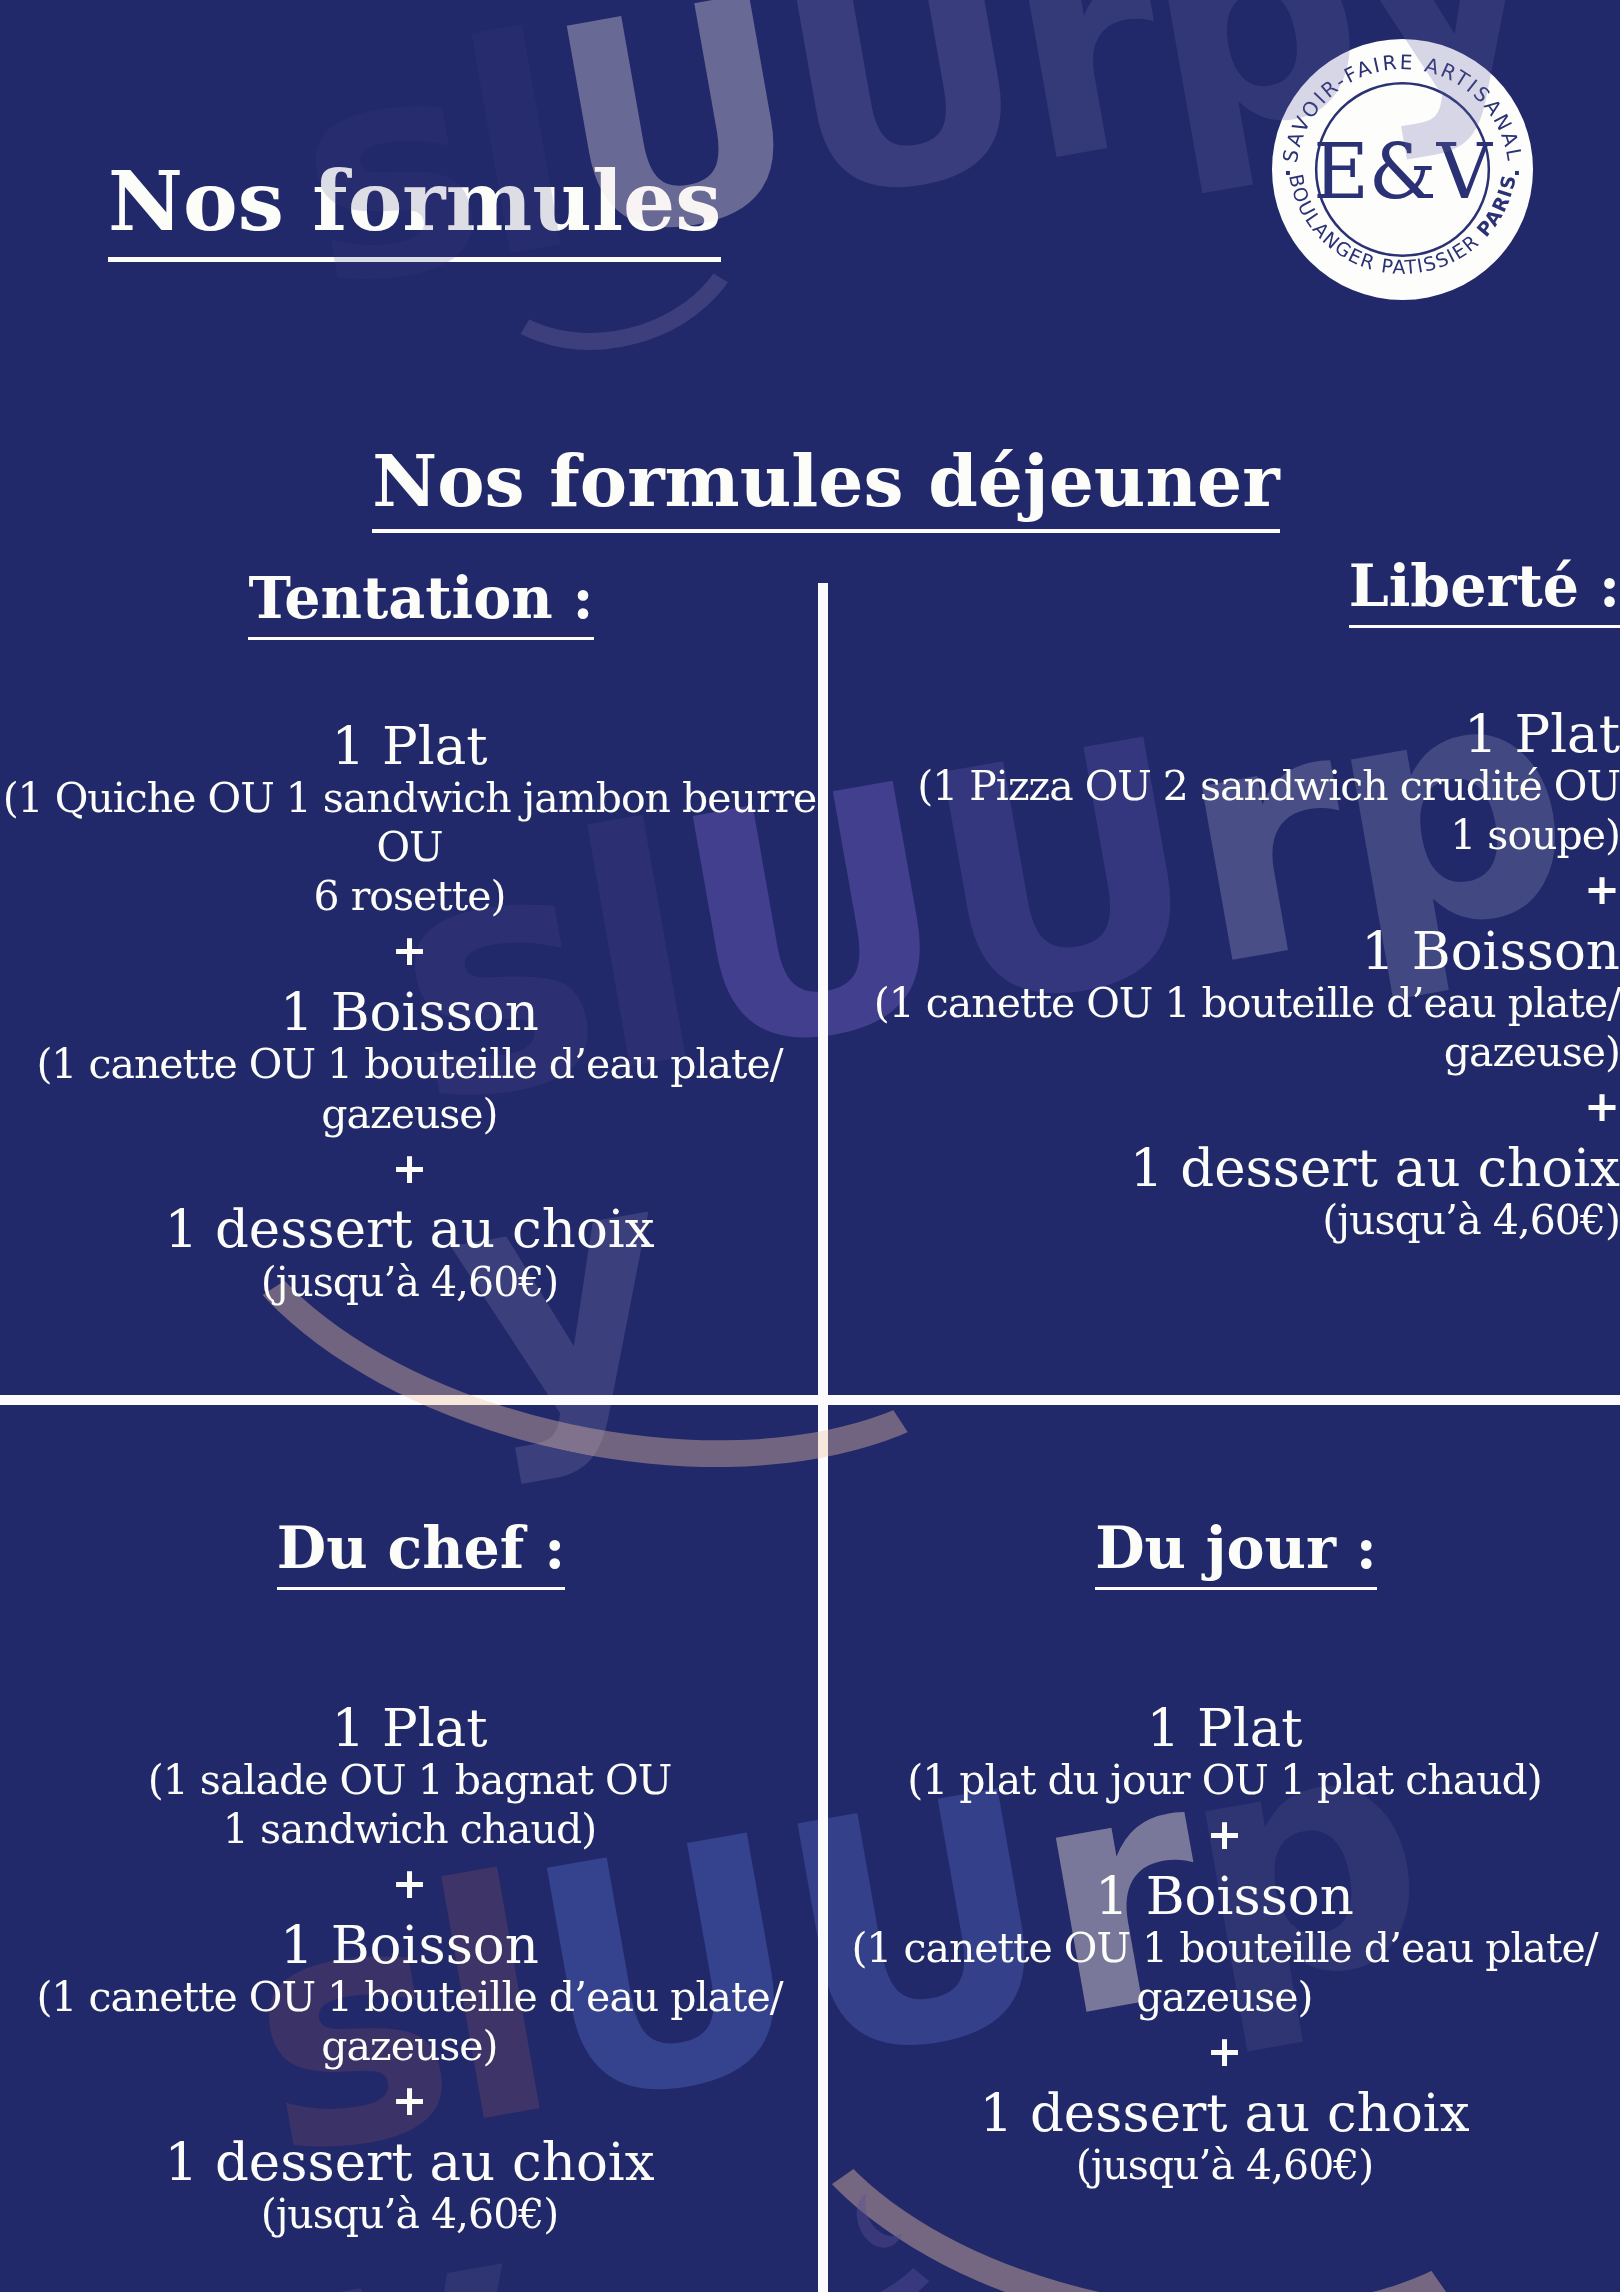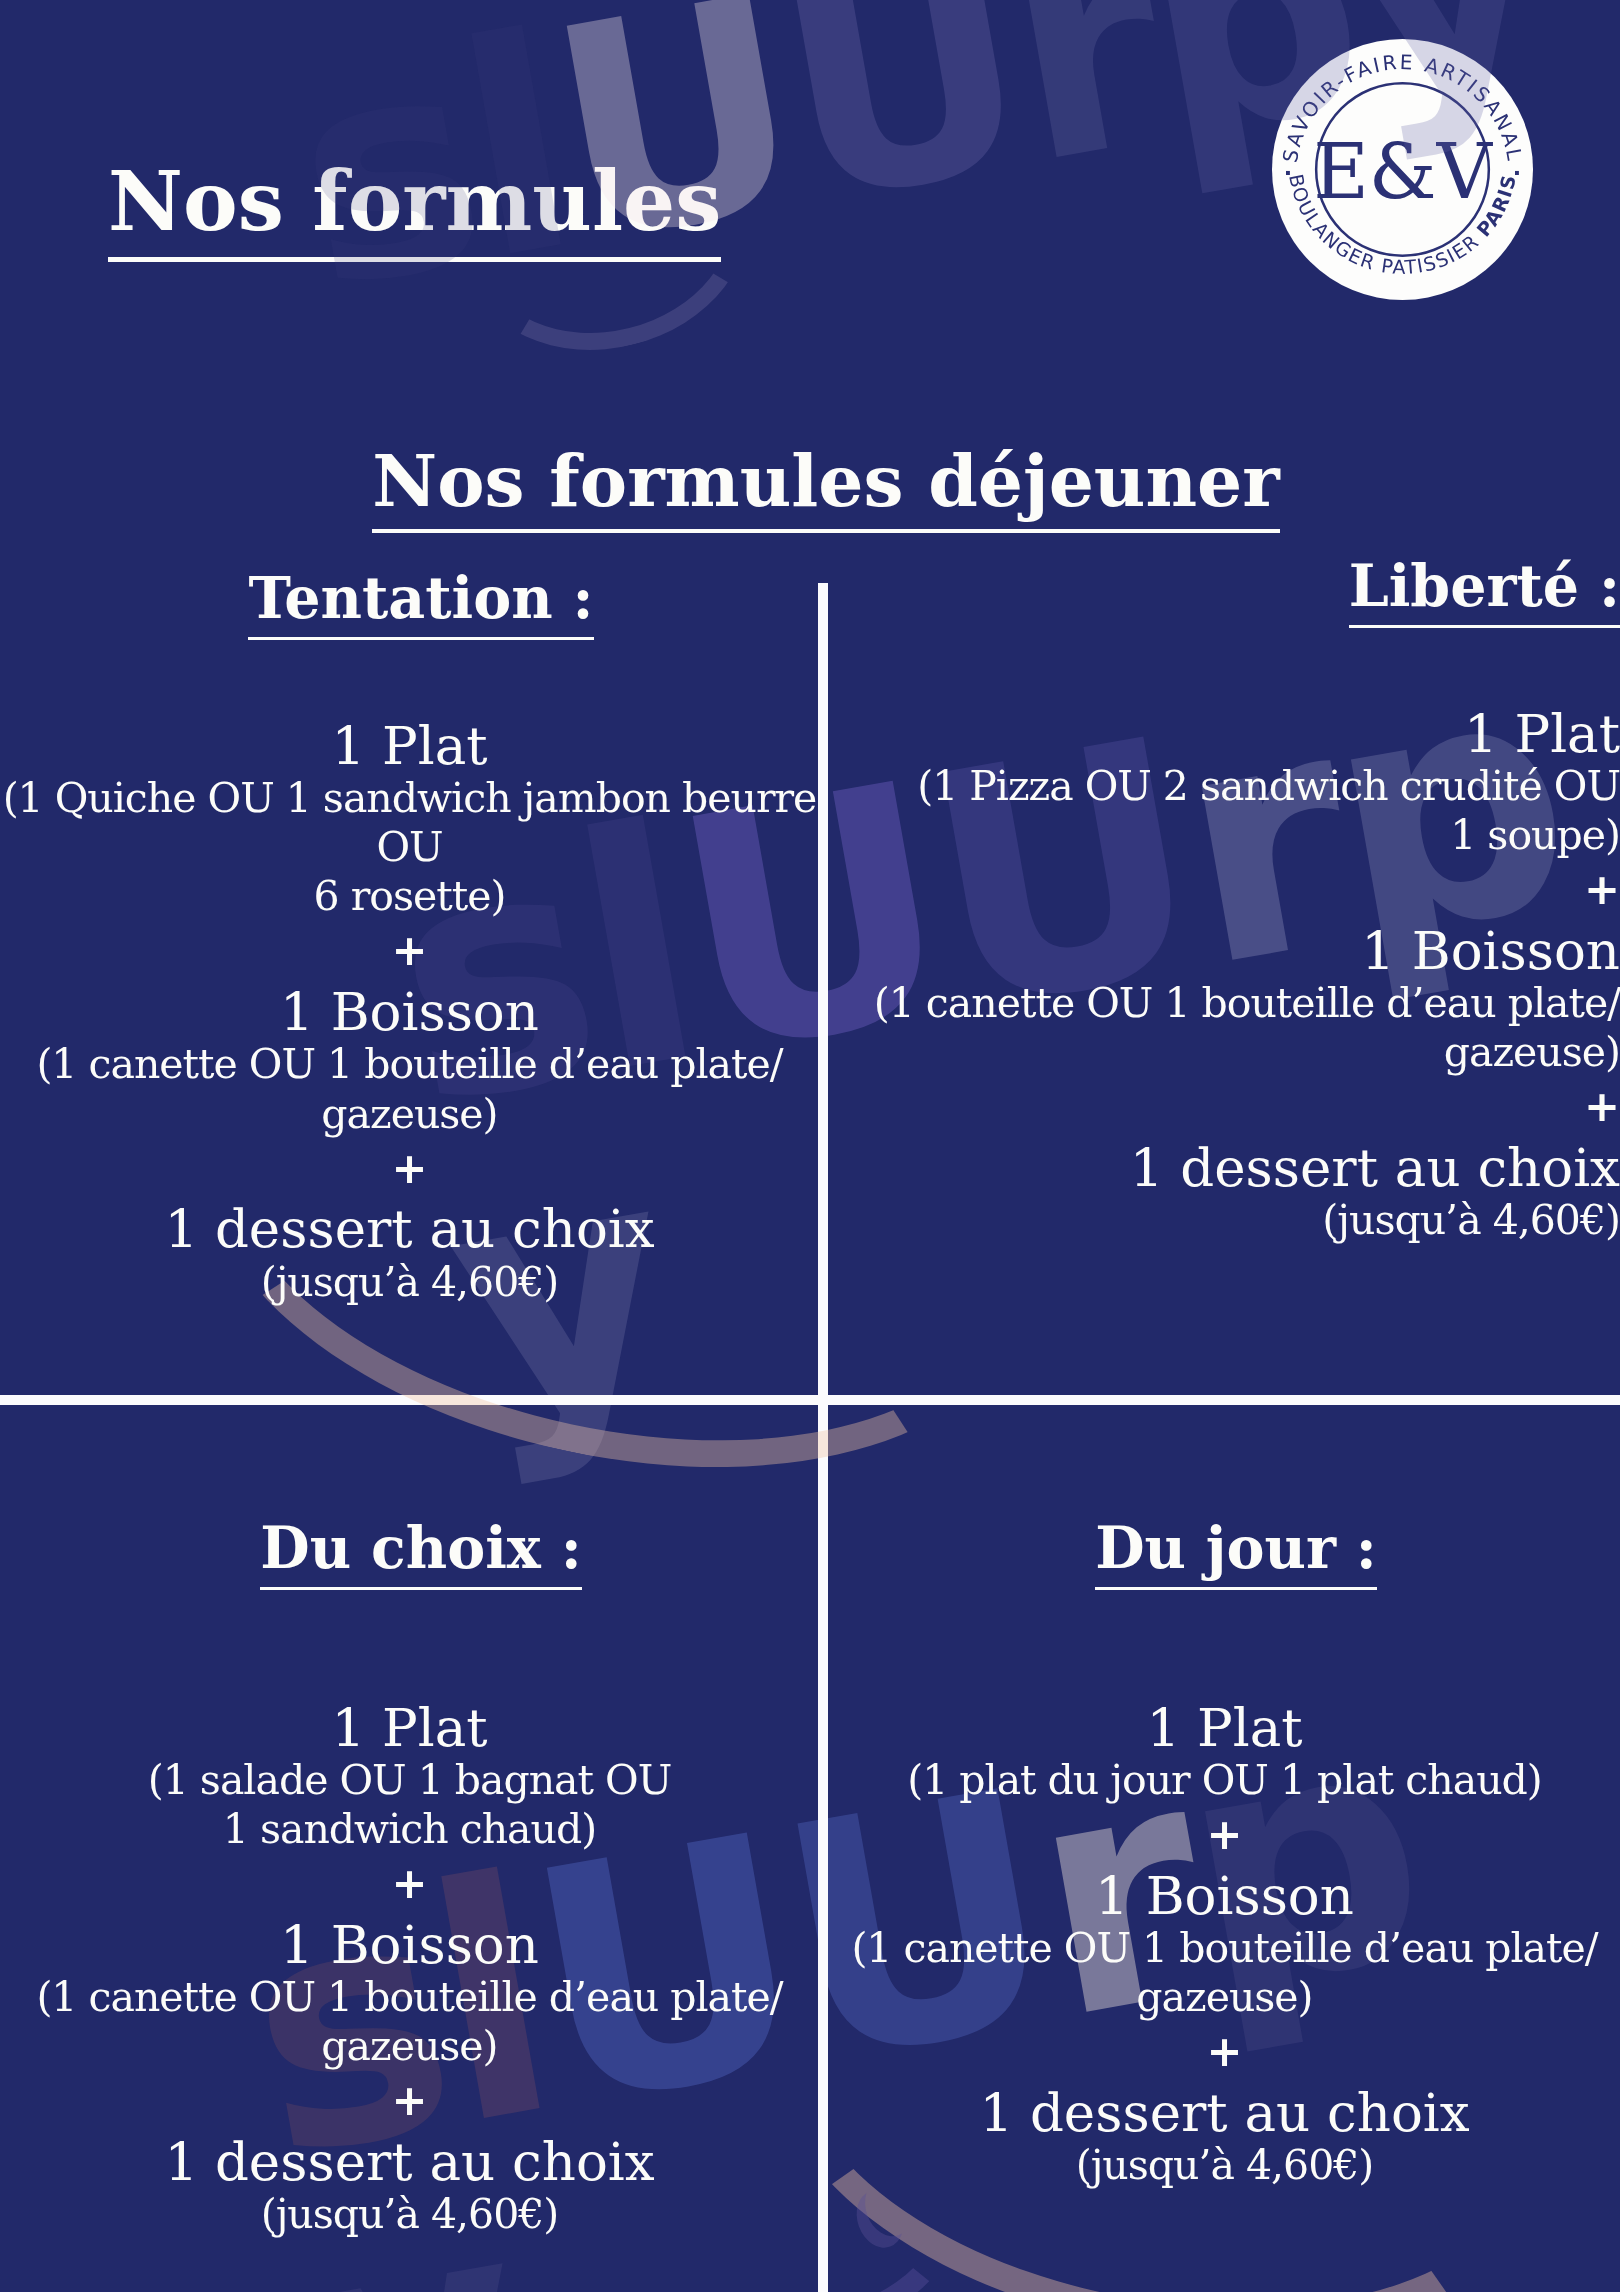--- a/index.html
+++ b/index.html
@@ -130,21 +130,21 @@
       <div class="line-plus">+</div>
       <div class="line-item">1 Boisson</div>
       <div class="line-note">(1 canette OU 1 bouteille d’eau plate/</div>
       <div class="line-note">gazeuse)</div>
       <div class="line-plus">+</div>
       <div class="line-item">1 dessert au choix</div>
       <div class="line-note">(jusqu’à 4,60€)</div>
     </section>
 
     <section class="quad q3">
-      <div class="q-heading"><span>Du choix :</span></div>
+      <div class="q-heading"><span>Du chef :</span></div>
       <div class="line-item">1 Plat</div>
       <div class="line-note">(1 salade OU 1 bagnat OU</div>
       <div class="line-note">1 sandwich chaud)</div>
       <div class="line-plus">+</div>
       <div class="line-item">1 Boisson</div>
       <div class="line-note">(1 canette OU 1 bouteille d’eau plate/</div>
       <div class="line-note">gazeuse)</div>
       <div class="line-plus">+</div>
       <div class="line-item">1 dessert au choix</div>
       <div class="line-note">(jusqu’à 4,60€)</div>

